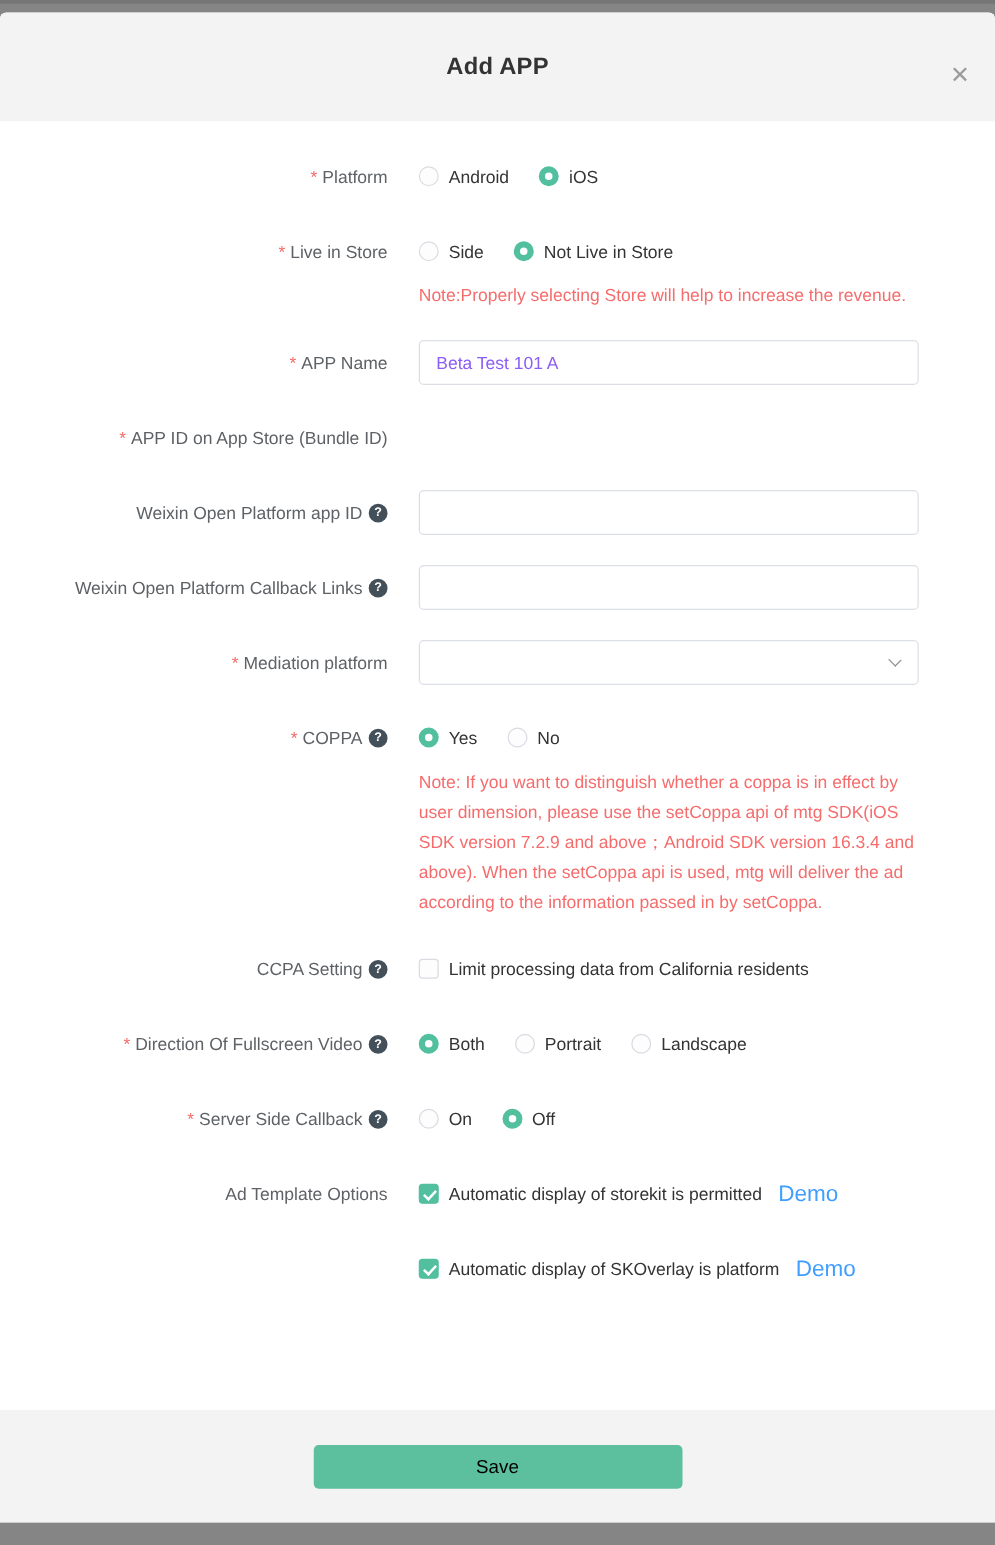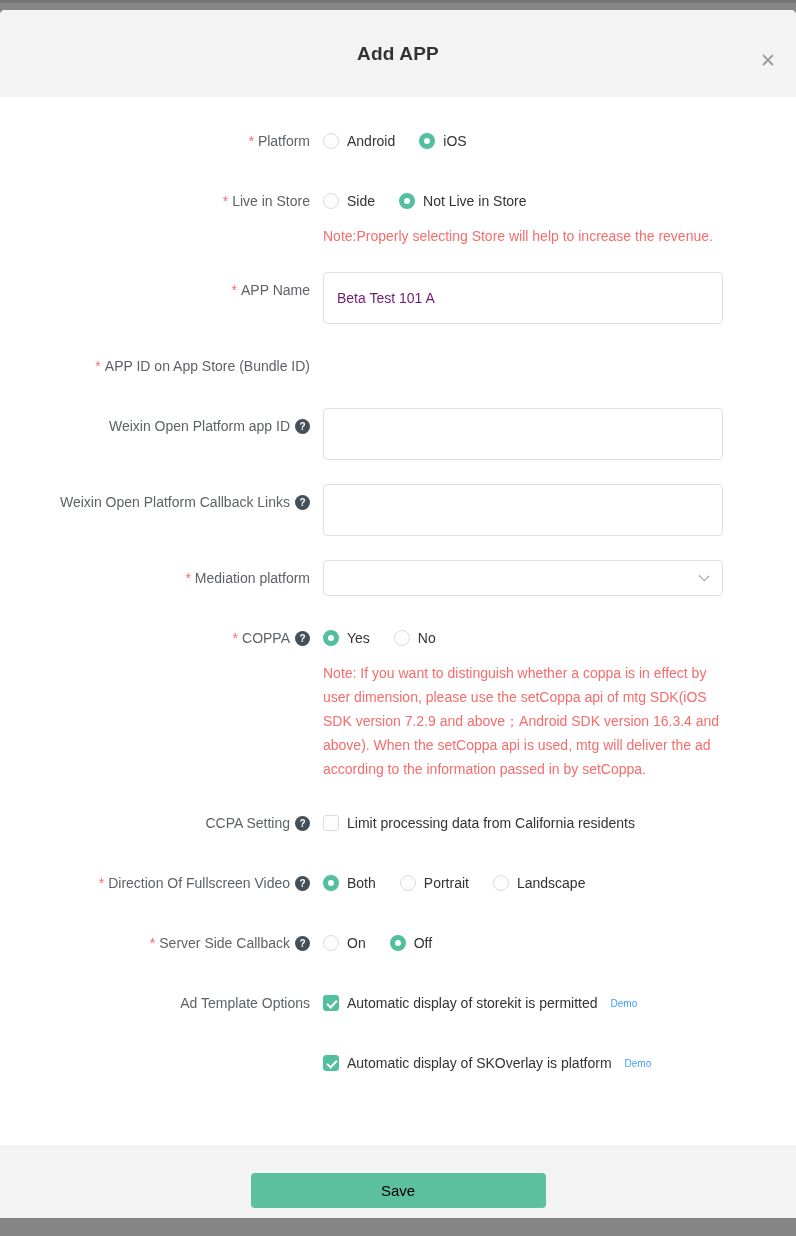--- a/index.html
+++ b/index.html
@@ -74,21 +74,21 @@
     width: 15px;
     height: 15px;
     margin-left: 5px;
     border-radius: 50%;
     background: #434f59;
     color: #ffffff;
     font-size: 10px;
     font-weight: 700;
     cursor: pointer;
   }
-  .row-control { margin-left: 13px; width: 400px; }
+  .row-control { margin-left: 25px; width: 400px; }
   .control-line {
     min-height: 36px;
     display: flex;
     align-items: center;
   }
   
   .radio-option { display: flex; align-items: center; margin-right: 24px; cursor: pointer; }
   .radio {
     width: 16px; height: 16px;
     border-radius: 50%;
@@ -113,26 +113,26 @@
     content: "";
     position: absolute;
     left: 3px; top: 3.5px;
     width: 8px; height: 4px;
     border-left: 2px solid #ffffff;
     border-bottom: 2px solid #ffffff;
     transform: rotate(-47deg);
   }
   
   .text-input {
-    width: 400px; height: 52px;
+    width: 400px; height: 36px;
     border: 1px solid #dcdfe6;
     border-radius: 4px;
     padding: 0 13px;
     font-size: 14px;
-    color: #701a75;
+    color: #8b5cf6;
     font-family: "Liberation Sans", sans-serif;
     outline: none;
     background: #ffffff;
   }
   .text-input::placeholder { color: #b8bdc6; }
   .select-box {
     position: relative;
     width: 400px; height: 36px;
     border: 1px solid #dcdfe6;
     border-radius: 4px;
@@ -155,21 +155,21 @@
     margin-top: -2px;
   }
   .note {
     margin-top: 5px;
     font-size: 14px;
     line-height: 24px;
     color: #f56c6c;
   }
   .demo-link {
     margin-left: 13px;
-    font-size: 10px;
+    font-size: 18px;
     color: #409eff;
     text-decoration: none;
     cursor: pointer;
     white-space: nowrap;
   }
   .checkline-gap { margin-top: 24px; }
   .modal-footer {
     flex: 0 0 auto;
     height: 90px;
     background: #f3f3f3;

